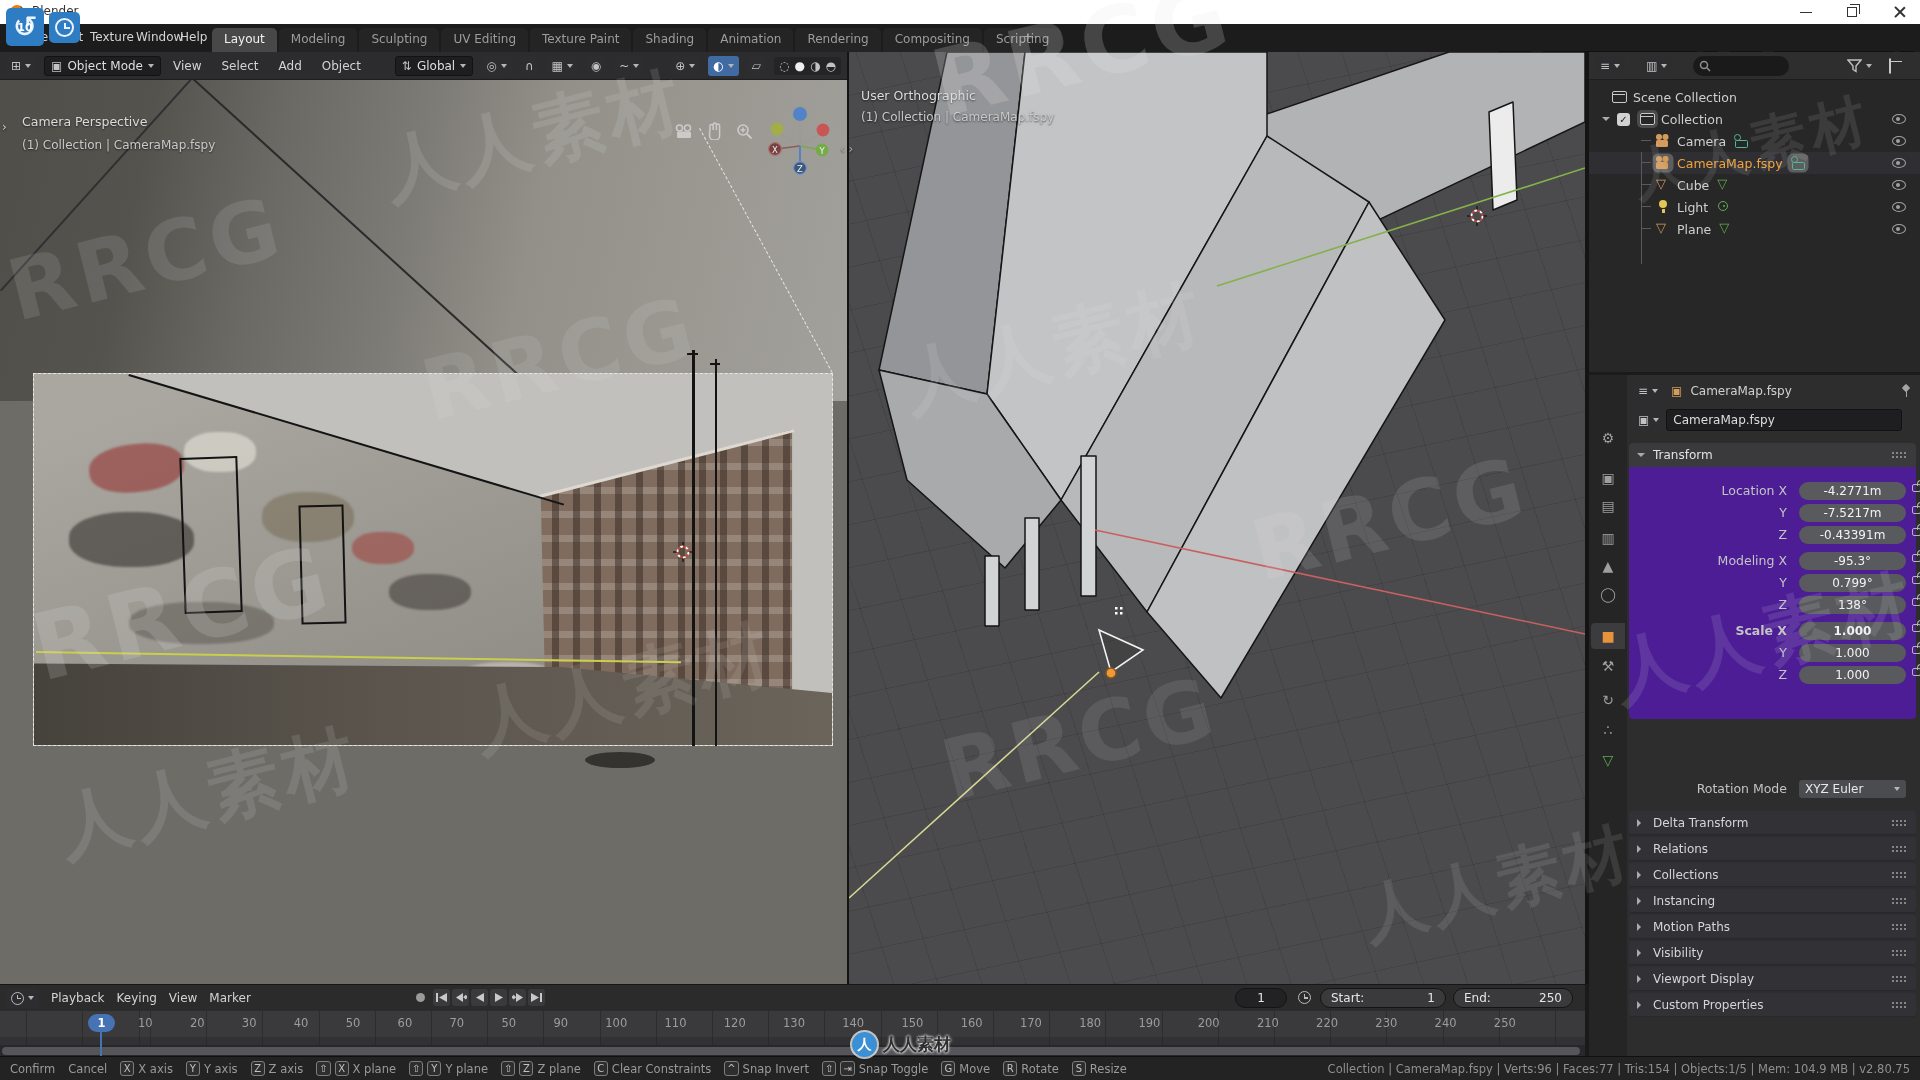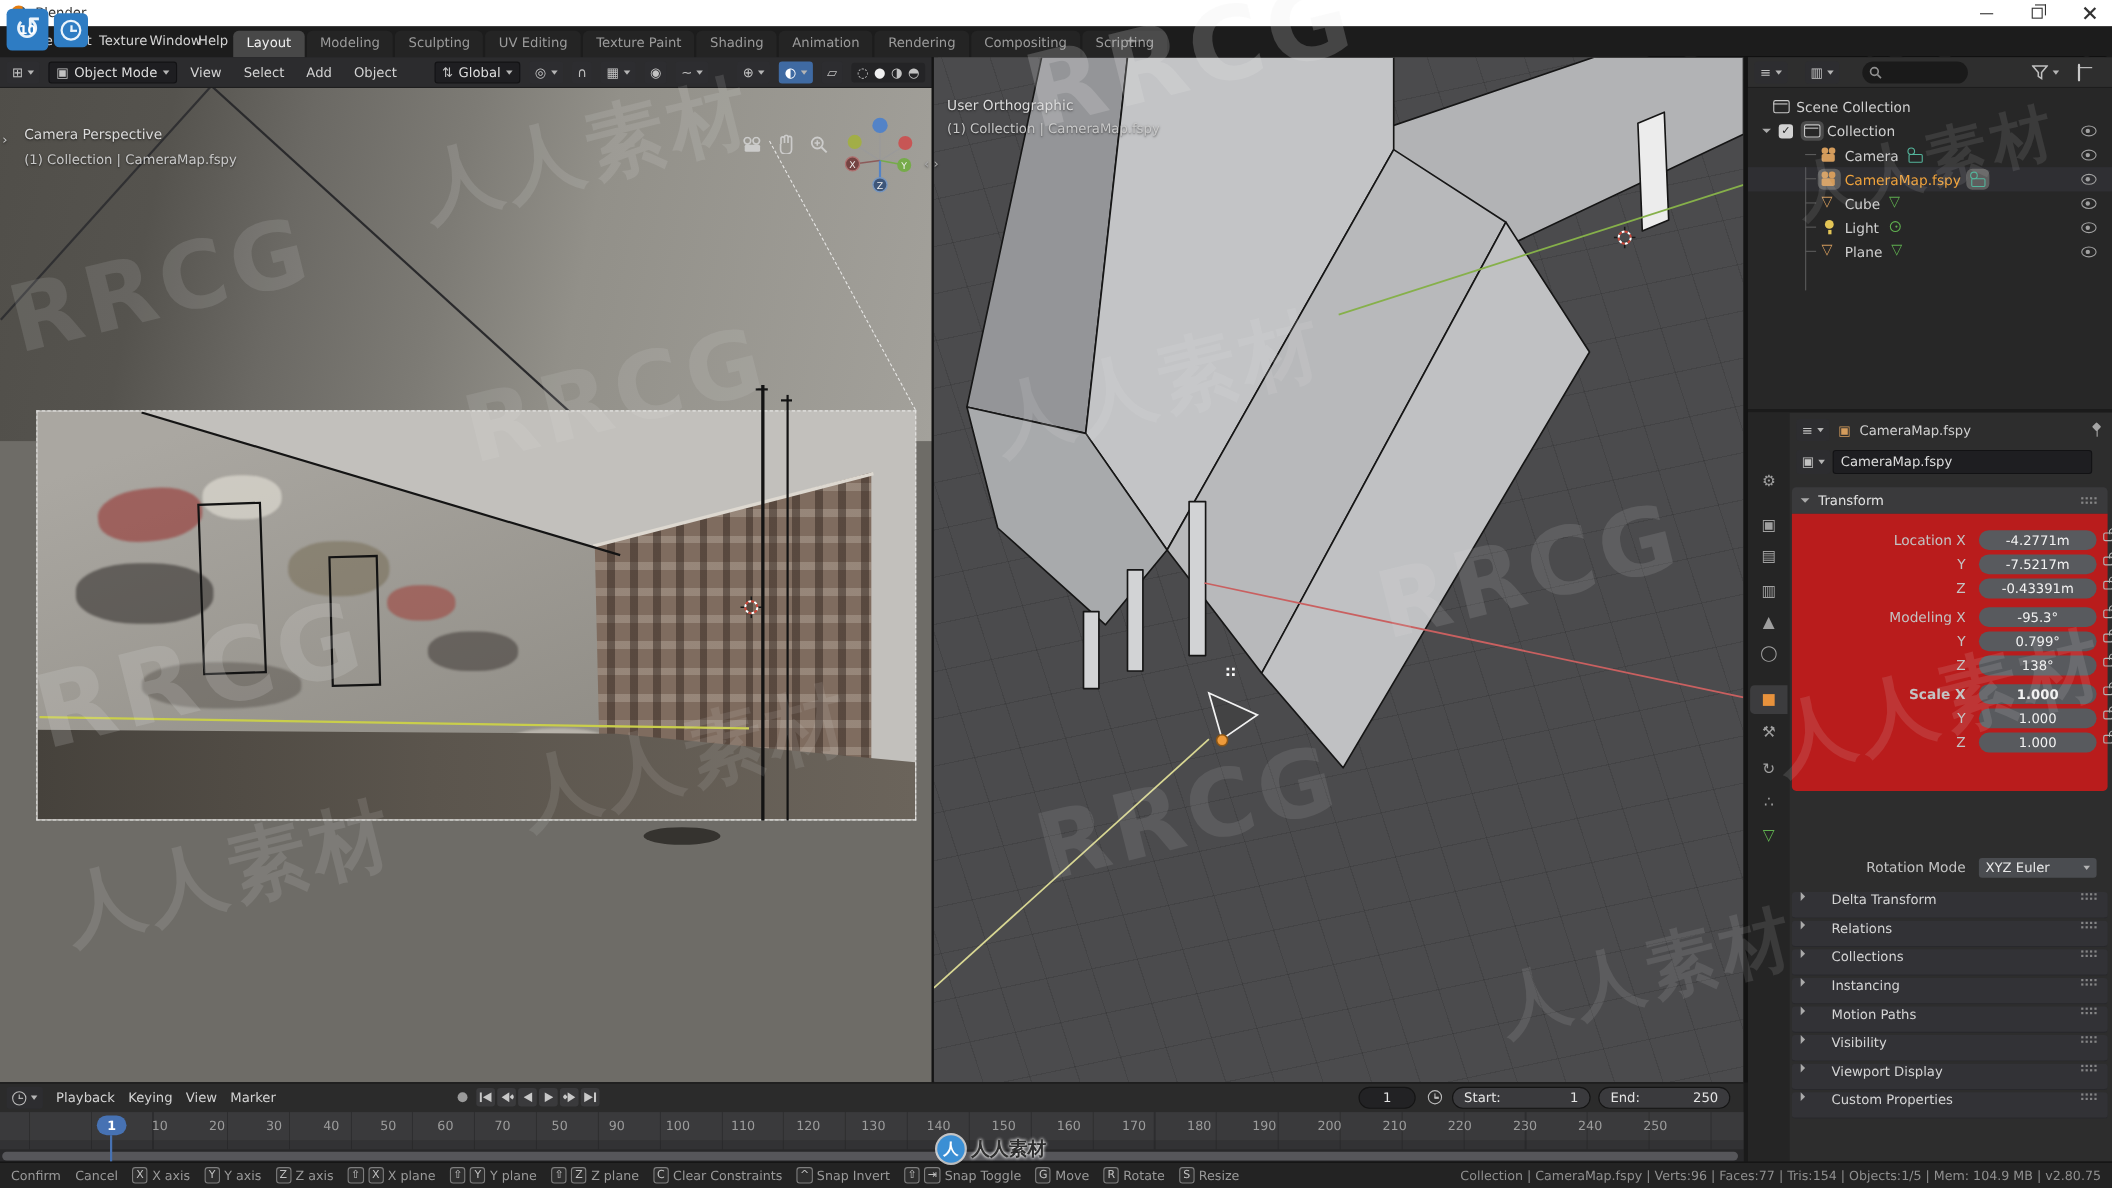--- a/index.html
+++ b/index.html
@@ -144,32 +144,32 @@
     color:#9f9f9f; font-size:14px; border-radius:4px 0 0 4px; }
   .prop-tab.active { background:#3c3c3e; color:#e8923c; }
   .prop-tab.object-data { color:#5fae4f; }
   #prop-bread { position:absolute; left:44px; top:6px; display:flex; align-items:center; gap:8px; color:#d0d0d0; }
   #prop-name-row { position:absolute; left:44px; top:34px; display:flex; gap:2px; }
   .panel-hdr { position:absolute; left:40px; width:287px; height:24px; background:#3a3a3c; border-radius:4px 4px 0 0;
     display:flex; align-items:center; gap:8px; padding:0 8px; color:#e2e2e2; }
   .grip { position:relative; width:16px; height:8px; margin-left:auto; opacity:0.8; }
   .grip::before { content:""; position:absolute; left:0; top:1px; width:2px; height:2px; background:#9a9a9a;
     box-shadow:4px 0 #9a9a9a,8px 0 #9a9a9a,12px 0 #9a9a9a,0 4px #9a9a9a,4px 4px #9a9a9a,8px 4px #9a9a9a,12px 4px #9a9a9a; }
-  #transform-body { position:absolute; left:40px; top:92px; width:287px; height:252px; background:#b91c1c; border-radius:0 0 4px 4px; }
+  #transform-body { position:absolute; left:40px; top:92px; width:287px; height:252px; background:#4c1d95; border-radius:0 0 4px 4px; }
   .t-row { position:absolute; display:flex; align-items:center; height:19px; width:287px; }
   .t-label { position:absolute; right:129px; text-align:right; color:#c3c3c3; font-size:12.5px; white-space:nowrap; }
   .t-well { position:absolute; left:170px; width:107px; height:18px; background:#585a5e; border-radius:9px;
     color:#f2f2f2; font-size:12px; text-align:center; line-height:18px; }
   .lock-ic { position:absolute; left:283px; top:3px; width:9px; height:8px; border:1.3px solid #b5b5b5; border-radius:2px; }
   .lock-ic::before { content:""; position:absolute; left:3.5px; top:-5px; width:6px; height:5px; border:1.3px solid #b5b5b5; border-bottom:none; border-radius:4px 4px 0 0; }
   .dd-well { position:absolute; left:170px; width:107px; height:18px; background:#4a4c50; border-radius:3px; color:#e8e8e8;
     font-size:12px; display:flex; align-items:center; padding:0 6px; }
   .dd-well .caret { margin-left:auto; }
   #prop-panels { position:absolute; left:40px; top:352px; width:287px; }
-  .c-panel { position:relative; height:24px; background:#323236; border-bottom:1px solid #28282c; display:flex; gap:24px; padding:0 8px; color:#d5d5d5; margin-bottom:2px; border-radius:3px; }
+  .c-panel { position:relative; height:24px; background:#323236; border-bottom:1px solid #28282c; display:flex; align-items:center; gap:12px; padding:0 8px; color:#d5d5d5; margin-bottom:2px; border-radius:3px; }
   .pin-ic { position:relative; width:10px; height:12px; margin-left:6px; }
   .pin-ic::before { content:""; position:absolute; left:2px; top:0; width:6px; height:6px; background:#a5a5a5; border-radius:1px; transform:rotate(45deg); }
   .pin-ic::after { content:""; position:absolute; left:4.5px; top:6px; width:1.5px; height:6px; background:#a5a5a5; }
 
   
   #timeline { position:absolute; left:0; top:984px; width:1585px; height:72px; background:#2b2b2b; border-top:1px solid #161616; }
   #tl-header { position:absolute; left:0; top:0; width:1585px; height:26px; display:flex; align-items:center; padding:0 6px; gap:8px; }
   #tl-ruler { position:absolute; left:0; top:26px; width:1585px; height:26px; background:#3a3a3c;
     background-image:repeating-linear-gradient(90deg,rgba(0,0,0,0.22) 0 1px,transparent 1px 56.2px); background-position:150px 0; }
   #ruler-labels { position:absolute; left:138px; top:5px; width:1378px; display:flex; justify-content:space-between; color:#9c9c9c; font-size:11.5px; }

